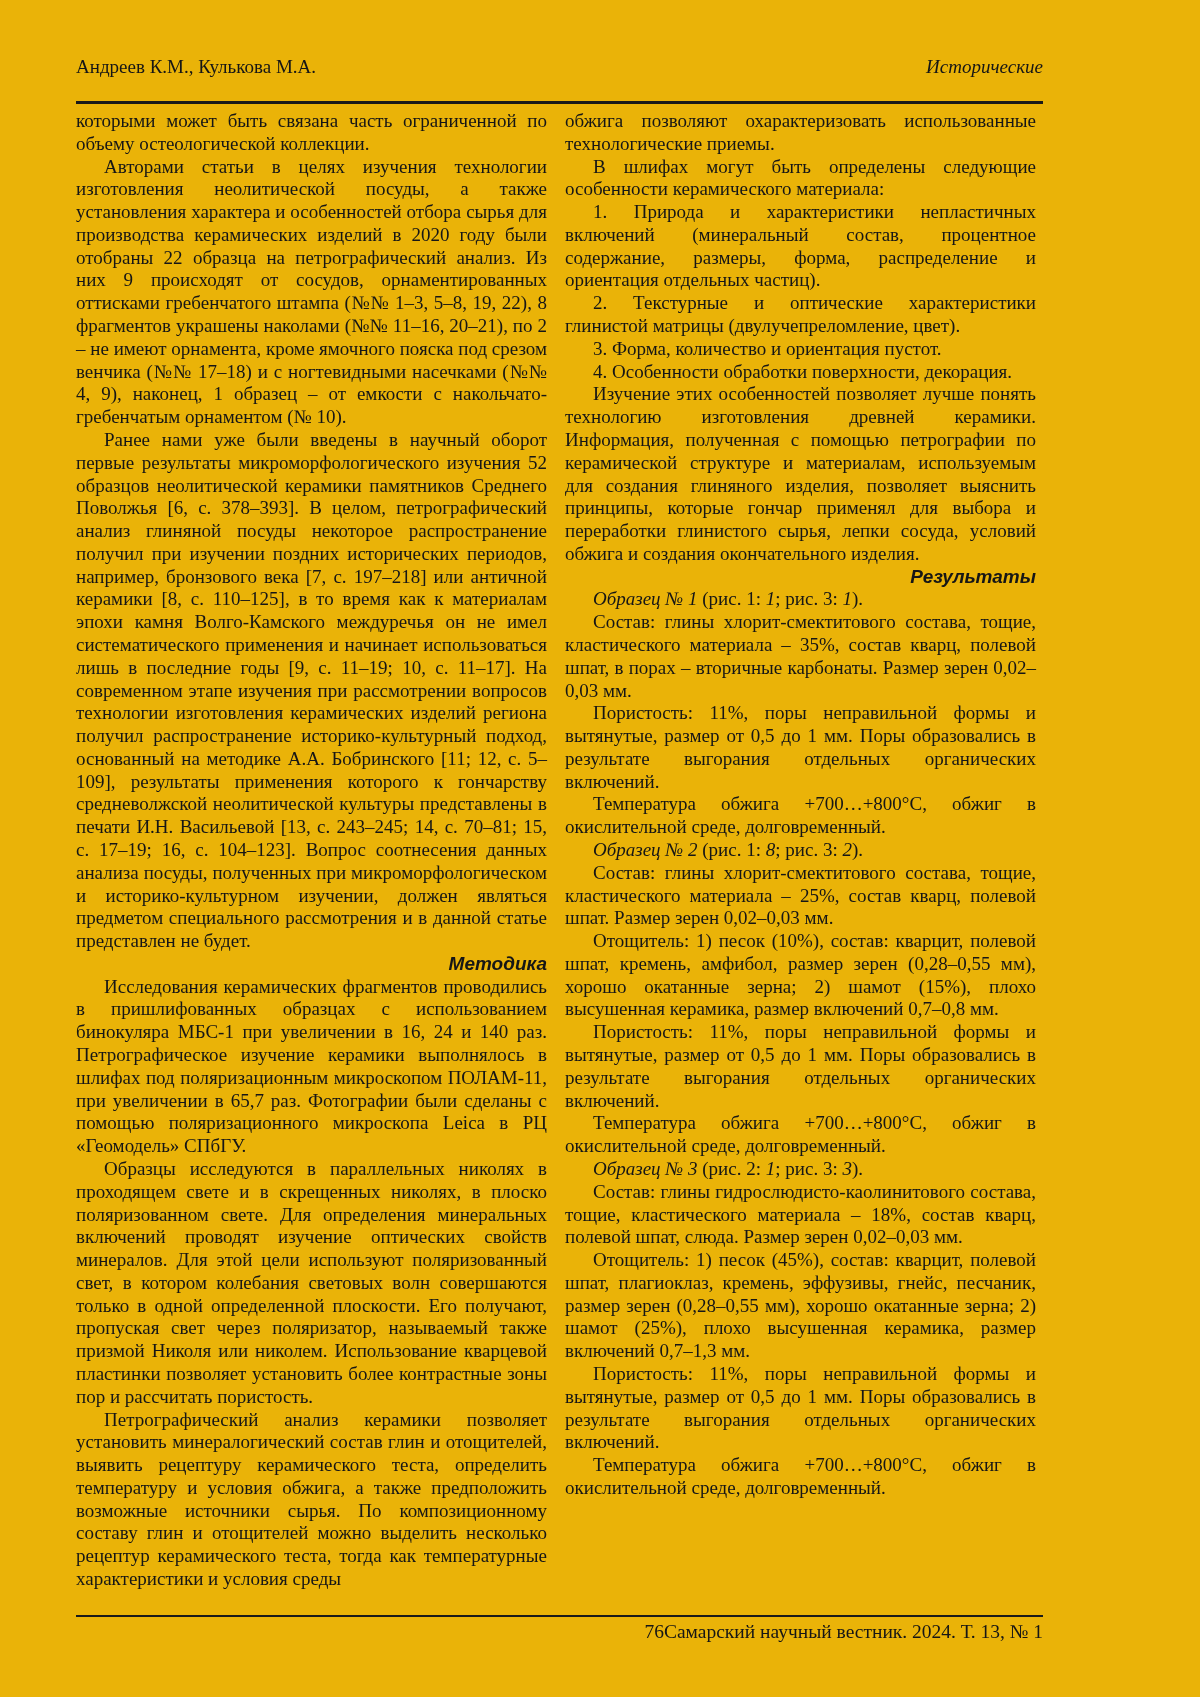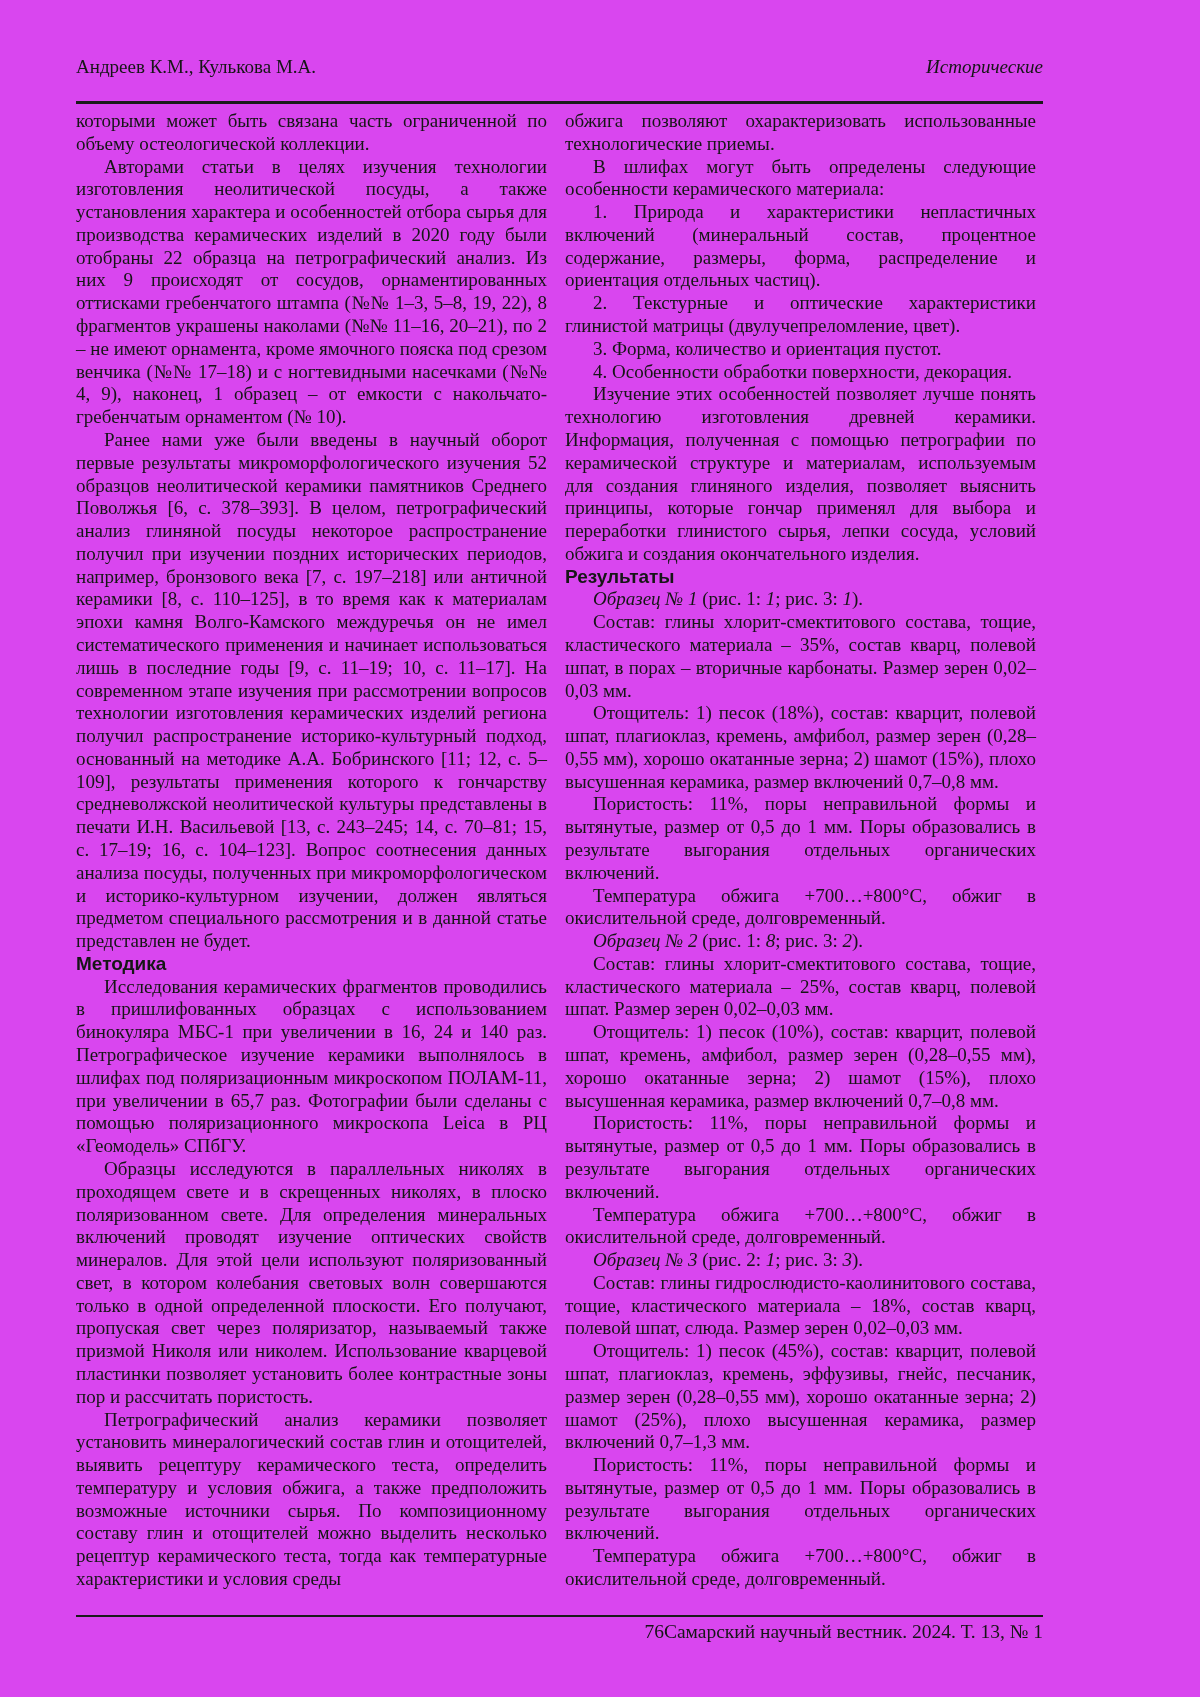--- a/index.html
+++ b/index.html
@@ -4,21 +4,21 @@
 <style>
   html, body {
     margin: 0;
     padding: 0;
     background: #ffffff;
   }
   .page {
     position: relative;
     width: 1200px;
     height: 1697px;
-    background: #d946ef;
+    background: #eab308;
     color: #161616;
     font-family: "Liberation Serif", "DejaVu Serif", serif;
     overflow: hidden;
   }
   .header {
     position: absolute;
     left: 76px;
     top: 56px;
     width: 967px;
     font-size: 19px;
@@ -57,23 +57,24 @@
     line-height: 22.78px;
     text-align: justify;
   }
   .col p.para {
     text-indent: 28px;
   }
   .col p.para-cont {
     text-indent: 0;
   }
   .col p.heading {
-    text-align: left;
+    text-align: right;
     text-indent: 0;
     font-family: "Liberation Sans", "DejaVu Sans", sans-serif;
+    font-style: italic;
     font-weight: 600;
   }
   .col em {
     font-style: italic;
   }
   .footer-rule {
     position: absolute;
     left: 76px;
     top: 1615px;
     width: 967px;
@@ -118,21 +119,20 @@
         <p class="para-cont">обжига позволяют охарактеризовать использованные технологические приемы.</p>
         <p class="para">В шлифах могут быть определены следующие особенности керамического материала:</p>
         <p class="para">1. Природа и характеристики непластичных включений (минеральный состав, процентное содержание, размеры, форма, распределение и ориентация отдельных частиц).</p>
         <p class="para">2. Текстурные и оптические характеристики глинистой матрицы (двулучепреломление, цвет).</p>
         <p class="para">3. Форма, количество и ориентация пустот.</p>
         <p class="para">4. Особенности обработки поверхности, декорация.</p>
         <p class="para">Изучение этих особенностей позволяет лучше понять технологию изготовления древней керамики. Информация, полученная с помощью петрографии по керамической структуре и материалам, используемым для создания глиняного изделия, позволяет выяснить принципы, которые гончар применял для выбора и переработки глинистого сырья, лепки сосуда, условий обжига и создания окончательного изделия.</p>
         <p class="heading">Результаты</p>
         <p class="para"><em>Образец № 1</em> (рис. 1: <em>1</em>; рис. 3: <em>1</em>).</p>
         <p class="para">Состав: глины хлорит-смектитового состава, тощие, кластического материала – 35%, состав кварц, полевой шпат, в порах – вторичные карбонаты. Размер зерен 0,02–0,03 мм.</p>
-        <p class="para">Отощитель: 1) песок (18%), состав: кварцит, полевой шпат, плагиоклаз, кремень, амфибол, размер зерен (0,28–0,55 мм), хорошо окатанные зерна; 2) шамот (15%), плохо высушенная керамика, размер включений 0,7–0,8 мм.</p>
         <p class="para">Пористость: 11%, поры неправильной формы и вытянутые, размер от 0,5 до 1 мм. Поры образовались в результате выгорания отдельных органических включений.</p>
         <p class="para">Температура обжига +700…+800°С, обжиг в окислительной среде, долговременный.</p>
         <p class="para"><em>Образец № 2</em> (рис. 1: <em>8</em>; рис. 3: <em>2</em>).</p>
         <p class="para">Состав: глины хлорит-смектитового состава, тощие, кластического материала – 25%, состав кварц, полевой шпат. Размер зерен 0,02–0,03 мм.</p>
         <p class="para">Отощитель: 1) песок (10%), состав: кварцит, полевой шпат, кремень, амфибол, размер зерен (0,28–0,55 мм), хорошо окатанные зерна; 2) шамот (15%), плохо высушенная керамика, размер включений 0,7–0,8 мм.</p>
         <p class="para">Пористость: 11%, поры неправильной формы и вытянутые, размер от 0,5 до 1 мм. Поры образовались в результате выгорания отдельных органических включений.</p>
         <p class="para">Температура обжига +700…+800°С, обжиг в окислительной среде, долговременный.</p>
         <p class="para"><em>Образец № 3</em> (рис. 2: <em>1</em>; рис. 3: <em>3</em>).</p>
         <p class="para">Состав: глины гидрослюдисто-каолинитового состава, тощие, кластического материала – 18%, состав кварц, полевой шпат, слюда. Размер зерен 0,02–0,03 мм.</p>
         <p class="para">Отощитель: 1) песок (45%), состав: кварцит, полевой шпат, плагиоклаз, кремень, эффузивы, гнейс, песчаник, размер зерен (0,28–0,55 мм), хорошо окатанные зерна; 2) шамот (25%), плохо высушенная керамика, размер включений 0,7–1,3 мм.</p>

